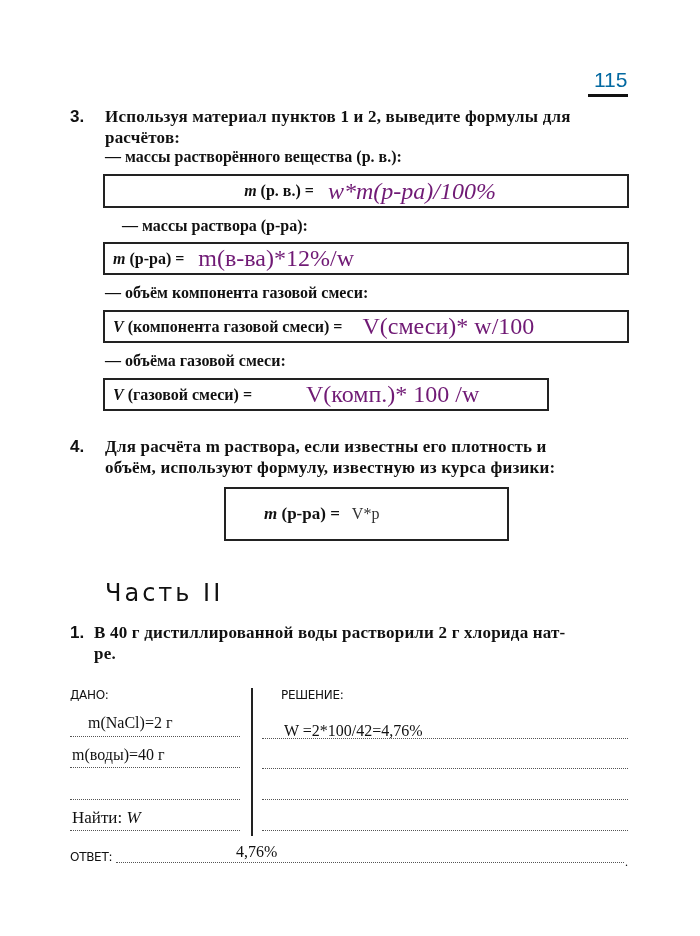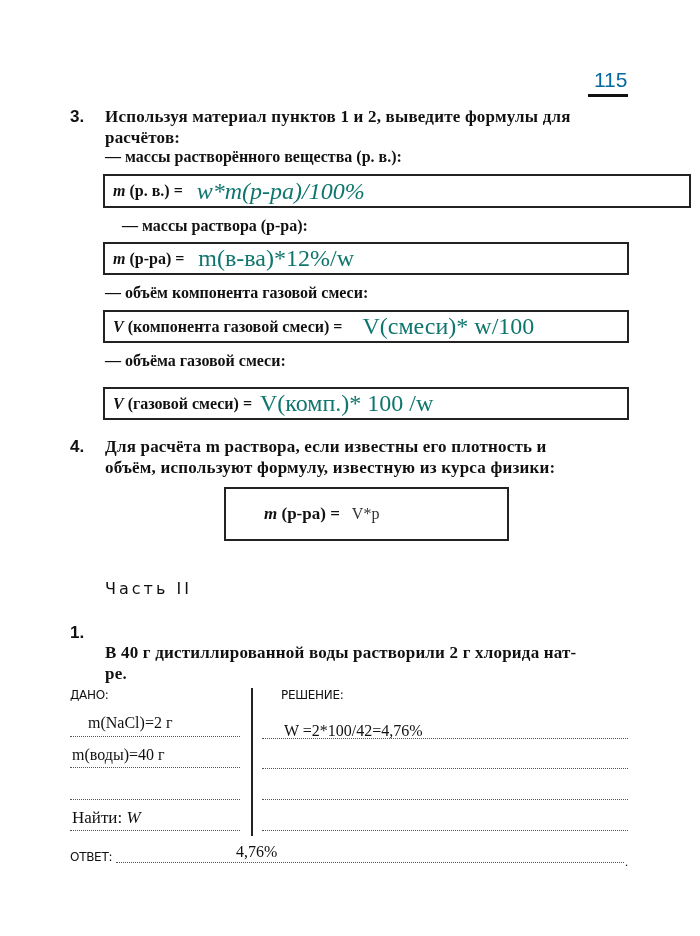--- a/index.html
+++ b/index.html
@@ -10,78 +10,78 @@
   .page-num { left: 594px; top: 68px; font-size: 21px; font-family: "Liberation Sans", sans-serif; color: #0369a1; }
   .page-rule { left: 588px; top: 94px; width: 40px; height: 3px; background: #111; }
 
   .qnum { font-family: "Liberation Sans", sans-serif; font-weight: bold; font-size: 17px; }
   .qtext { font-family: "Liberation Serif", "DejaVu Serif", serif; font-weight: bold; font-size: 17px; line-height: 21px; letter-spacing: 0.2px; }
   .dash { font-family: "Liberation Serif", "DejaVu Serif", serif; font-weight: bold; font-size: 16px; }
 
   .box { border: 2px solid #222; box-sizing: border-box; display: flex; align-items: center; padding-left: 8px; }
   .box-label { font-family: "Liberation Serif", "DejaVu Serif", serif; font-weight: bold; font-size: 16px; white-space: pre; }
   .box-label i { font-style: italic; }
-  .hw { font-family: "Liberation Serif", "DejaVu Serif", serif; font-size: 24px; margin-left: 14px; color: #0f766e; }
+  .hw { font-family: "Liberation Serif", "DejaVu Serif", serif; font-size: 24px; margin-left: 14px; color: #701a75; }
 
-  .part { font-family: "DejaVu Sans", sans-serif; font-size: 16px; letter-spacing: 3px; font-weight: normal; }
+  .part { font-family: "DejaVu Sans", sans-serif; font-size: 24px; letter-spacing: 3px; font-weight: normal; }
   .small-caps { font-family: "DejaVu Sans", sans-serif; font-size: 12px; letter-spacing: -0.3px; }
   .dotline { height: 0; border-top: 1px dotted #555; }
   .given { font-family: "Liberation Serif", "DejaVu Serif", serif; font-size: 16px; }
   .vline { width: 2px; background: #222; }
 </style>
 </head>
 <body>
 
 <div class="abs page-num">115</div>
 <div class="abs page-rule"></div>
 
 <div class="abs qnum" style="left:70px; top:107px;">3.</div>
 <div class="abs qtext" style="left:105px; top:106px; width:530px;">
   <div>Используя материал пунктов 1 и 2, выведите формулы для</div>
   <div>расчётов:</div>
 </div>
 
 <div class="abs dash" style="left:105px; top:148px;">— массы растворённого вещества (р. в.):</div>
-<div class="abs box" style="left:103px; top:174px; width:588px; height:34px;">
+<div class="abs box" style="left:103px; top:174px; width:526px; height:34px;justify-content:center;">
   <span class="box-label"><i>m</i><span> (р. в.) =</span></span>
   <span class="hw" style="font-style:italic;">w*m(р-ра)/100%</span>
 </div>
 
 <div class="abs dash" style="left:122px; top:217px;text-align:right;">— массы раствора (р-ра):</div>
 <div class="abs box" style="left:103px; top:242px; width:526px; height:33px;">
   <span class="box-label"><i>m</i><span> (р-ра) =</span></span>
   <span class="hw">m(в-ва)*12%/w</span>
 </div>
 
 <div class="abs dash" style="left:105px; top:284px;">— объём компонента газовой смеси:</div>
 <div class="abs box" style="left:103px; top:310px; width:526px; height:33px;">
   <span class="box-label"><i>V</i><span> (компонента газовой смеси) =</span></span>
   <span class="hw" style="margin-left:20px;">V(смеси)* w/100</span>
 </div>
 
 <div class="abs dash" style="left:105px; top:352px;">— объёма газовой смеси:</div>
-<div class="abs box" style="left:103px; top:387px; width:526px; height:33px;">
+<div class="abs box" style="left:103px; top:378px; width:446px; height:33px;gap:46px;">
   <span class="box-label"><i>V</i><span> (газовой смеси) =</span></span>
   <span class="hw" style="margin-left:8px;">V(комп.)* 100 /w</span>
 </div>
 
 <div class="abs qnum" style="left:70px; top:437px;">4.</div>
 <div class="abs qtext" style="left:105px; top:436px; width:530px; text-align:justify;">
   <div>Для расчёта m раствора, если известны его плотность и</div>
   <div>объём, используют формулу, известную из курса физики:</div>
 </div>
 <div class="abs box" style="left:224px; top:487px; width:285px; height:54px; padding-left:38px;">
   <span class="box-label" style="font-size:17px;"><i>m</i><span> (р-ра) =</span></span>
   <span class="serif" style="font-size:16px; margin-left:12px; color:#333;">V*p</span>
 </div>
 
 <div class="abs part" style="left:105px; top:579px;">Часть II</div>
 
 <div class="abs qnum" style="left:70px; top:623px;">1.</div>
-<div class="abs qtext" style="left:105px; top:622px; width:530px;margin-top:20px;">
+<div class="abs qtext" style="left:94px; top:622px; width:530px;">
   <div>В 40 г дистиллированной воды растворили 2 г хлорида нат-</div>
   <div>ре.</div>
 </div>
 
 <div class="abs small-caps" style="left:70px; top:688px;">ДАНО:</div>
 <div class="abs small-caps" style="left:281px; top:688px;">РЕШЕНИЕ:</div>
 <div class="abs vline" style="left:251px; top:688px; height:148px;"></div>
 
 <div class="abs given" style="left:88px; top:714px;">m(NaCl)=2 г</div>
 <div class="abs dotline" style="left:70px; top:736px; width:170px;"></div>

